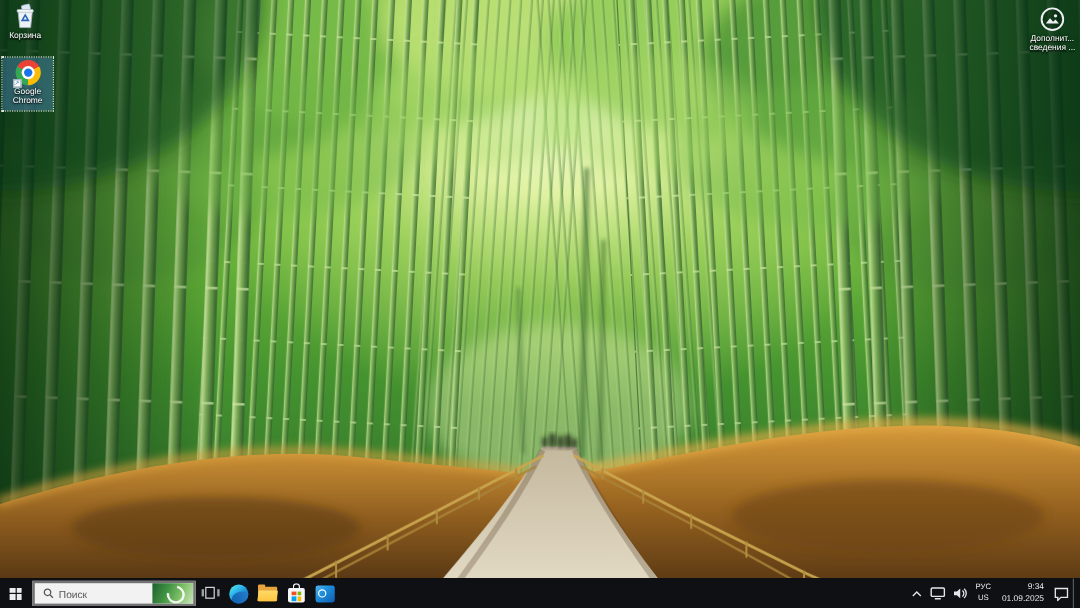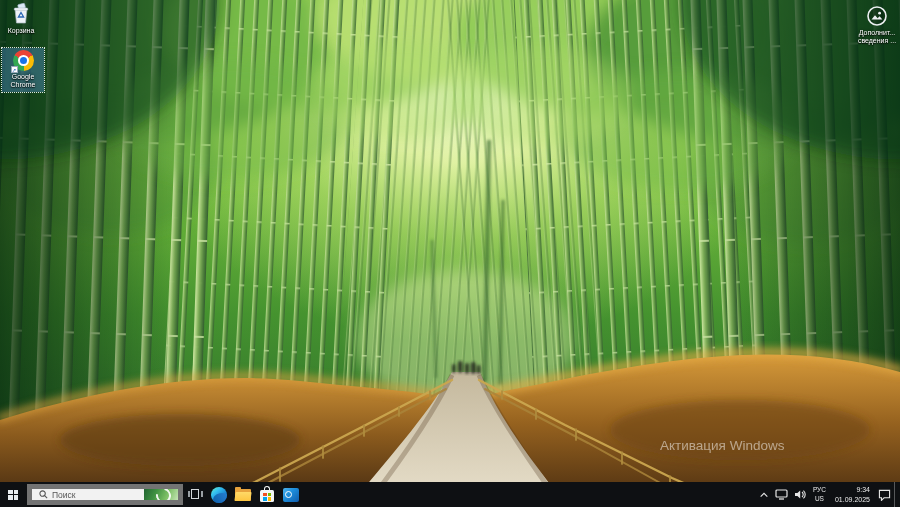--- a/index.html
+++ b/index.html
@@ -51,22 +51,22 @@
   }
   .tb-btn{
     height:25px;display:flex;align-items:center;justify-content:center;
     flex:0 0 auto;
   }
   .start-btn{width:26px;}
   .winlogo{display:grid;grid-template-columns:4.5px 4.5px;grid-template-rows:4.5px 4.5px;gap:1px;}
   .winlogo span{background:#e9edf0;}
 
   .searchbox{
-    display:flex;align-items:center;height:21px;width:156px;flex:0 0 auto;
-    background:#f2f2f2;border:5px solid #737373;box-sizing:border-box;
+    display:flex;align-items:center;height:21px;width:136px;flex:0 0 auto;
+    background:#f2f2f2;border:2px solid #737373;box-sizing:border-box;
     margin-left:1px;overflow:hidden;
   }
   .searchbox svg{margin:0 4px 0 7px;flex:0 0 auto;}
   .searchbox input{
     border:none;background:transparent;outline:none;padding:0;margin:0;
     font-family:"Liberation Sans",sans-serif;font-size:8.5px;color:#333;width:58px;
   }
   .searchbox input::placeholder{color:#565656;opacity:1;}
   .sh-img{
     margin-left:auto;width:34px;height:19px;position:relative;overflow:hidden;flex:0 0 auto;
@@ -305,21 +305,20 @@
       <circle cx="13.6" cy="8.2" r="1.4" fill="#eceff1"></circle>
       <path d="M5.5,14.5 L9,10.2 L11.6,13.2 L13.6,11.2 L16.4,14.5 Z" fill="#eceff1"></path>
     </svg>
     <div class="lbl" style="max-width:46px;">
       <span>Дополнит...</span><br>
       <span>сведения ...</span>
     </div>
   </div>
 
   <div class="watermark">
-    <div class="wm1">Активация Windows</div>
   </div>
 </div>
 
 <div class="taskbar">
 
   <div class="tb-btn start-btn">
     <div class="winlogo">
       <span></span>
         <span></span>
         <span></span>

